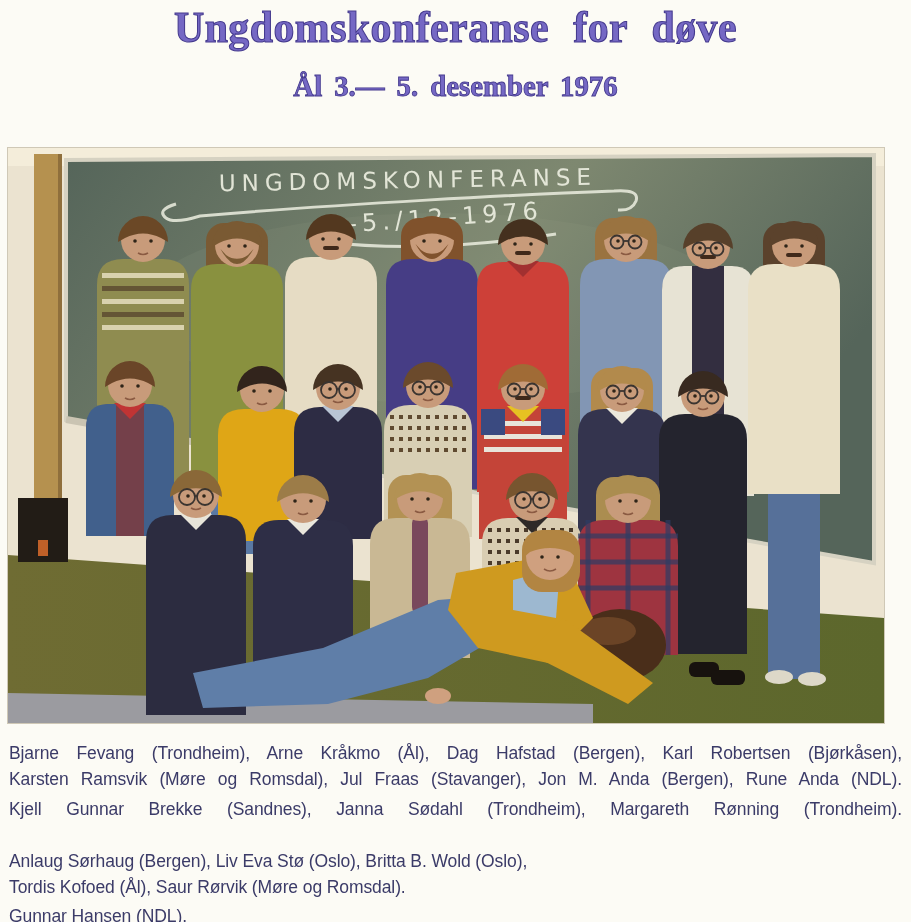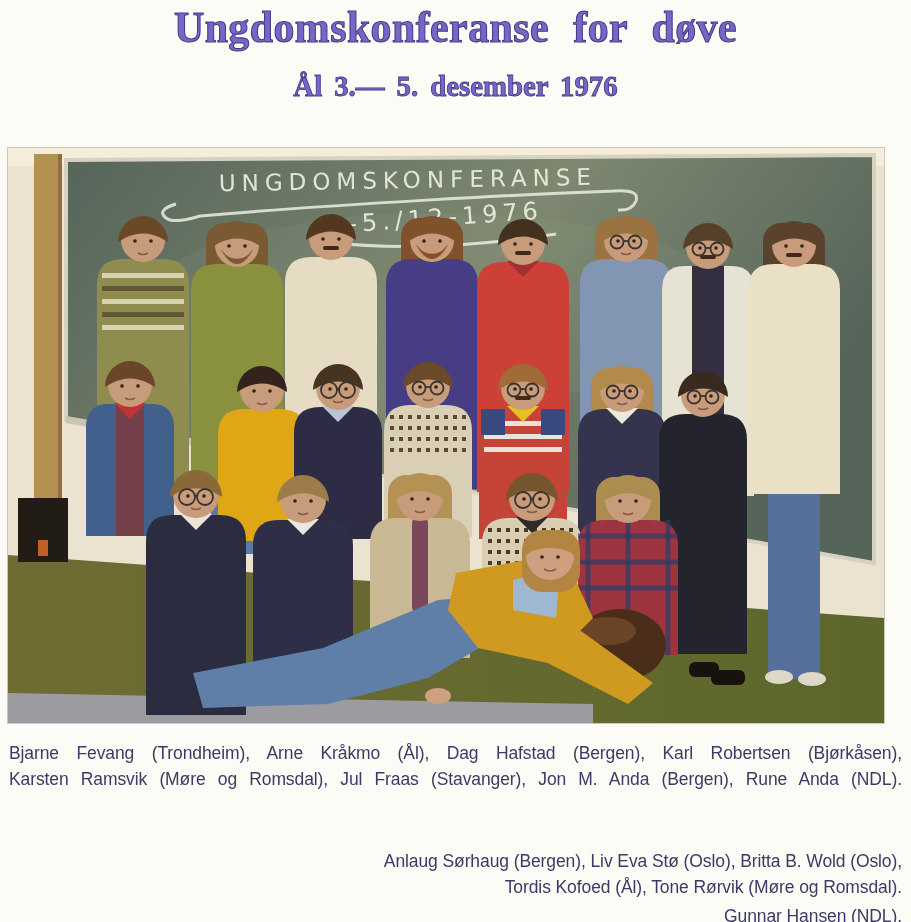--- a/index.html
+++ b/index.html
@@ -25,21 +25,21 @@
   .photo{
     position:absolute;left:8px;top:148px;width:876px;height:575px;
     outline:1px solid #cfc8b6;background:#0f766e;
   }
   .photo svg{display:block;}
   .cap{
     position:absolute;left:9px;right:9px;
     font-size:17.5px;line-height:26px;letter-spacing:-0.1px;
   }
   .cap.justify div{text-align:justify;text-align-last:justify;}
-  .cap.center{text-align:right;}
+  .cap.center{text-align:left;}
   .g1{top:740px;} .g2{top:796px;} .g3{top:848px;} .g4{top:903px;}
 </style>
 </head>
 <body>
 
 <div class="title" style="color: rgb(117, 104, 196);">Ungdomskonferanse for døve</div>
 <div class="subtitle" style="color: rgb(117, 104, 196);">Ål 3.— 5. desember 1976</div>
 
 <div class="photo">
   <svg id="scene" width="876" height="575" viewBox="0 0 876 575" xmlns="http://www.w3.org/2000/svg">
@@ -351,20 +351,21 @@
 <path d="M 536 421 q 6 4 12 0" stroke="#8a5a42" stroke-width="1.6" fill="none"></path>
       </g>
     </svg>
 </div>
 
 <div class="cap justify g1" style="color: rgb(59, 59, 104);">
   <div>Bjarne Fevang (Trondheim), Arne Kråkmo (Ål), Dag Hafstad (Bergen), Karl Robertsen (Bjørkåsen),</div>
   <div>Karsten Ramsvik (Møre og Romsdal), Jul Fraas (Stavanger), Jon M. Anda (Bergen), Rune Anda (NDL).</div>
 </div>
 <div class="cap justify g2" style="color: rgb(59, 59, 104);">
+  <div>Kjell Gunnar Brekke (Sandnes), Janna Sødahl (Trondheim), Margareth Rønning (Trondheim).</div>
 </div>
 <div class="cap center g3" style="color: rgb(59, 59, 104);">
   <div>Anlaug Sørhaug (Bergen), Liv Eva Stø (Oslo), Britta B. Wold (Oslo),</div>
-  <div>Tordis Kofoed (Ål), Tone Rørvik (Møre og Romsdal).</div>
+  <div>Tordis Kofoed (Ål), Saur Rørvik (Møre og Romsdal).</div>
 </div>
 <div class="cap center g4" style="color: rgb(59, 59, 104);">
   <div>Gunnar Hansen (NDL).</div>
 </div>
 
 </body></html>

